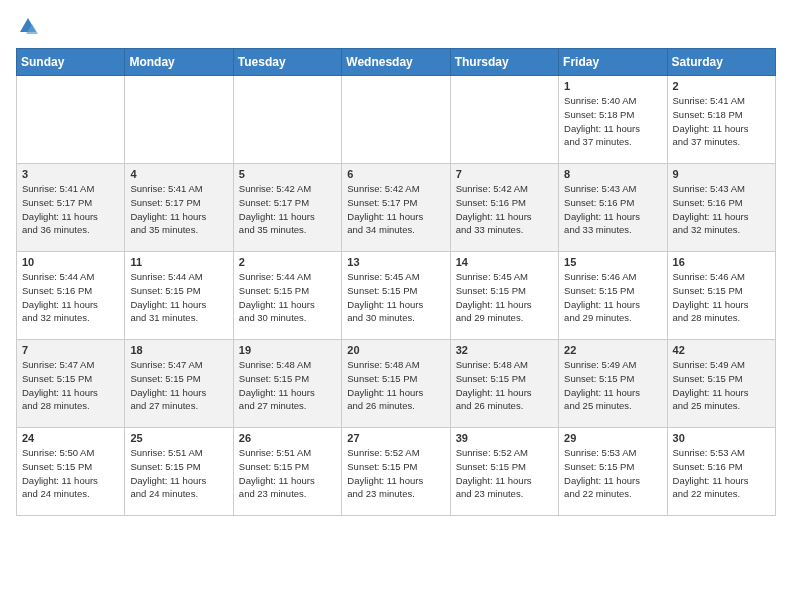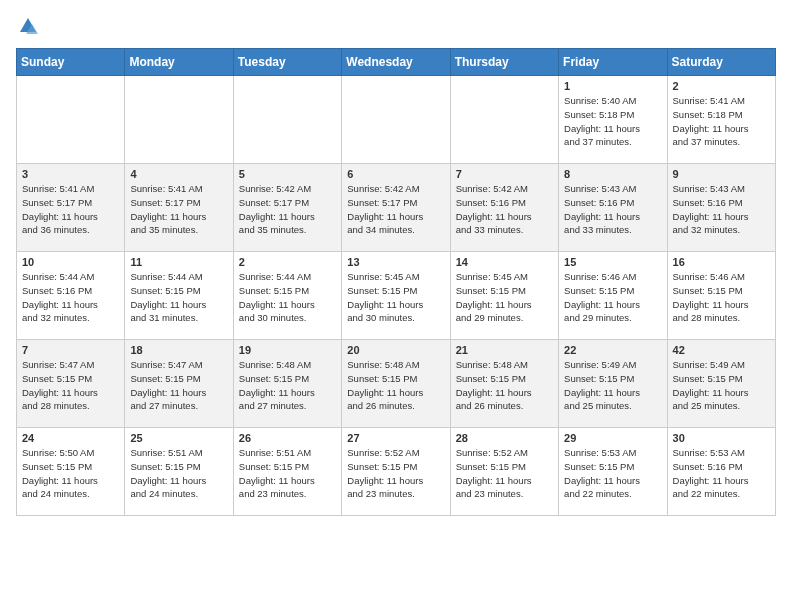--- a/index.html
+++ b/index.html
@@ -278,21 +278,21 @@
 and 27 minutes.</div>
           </td>
           <td>
             <span class="day-num">20</span>
             <div class="day-info" style="white-space: pre-line;">Sunrise: 5:48 AM
 Sunset: 5:15 PM
 Daylight: 11 hours
 and 26 minutes.</div>
           </td>
           <td>
-            <span class="day-num">21</span>
+            <span class="day-num">32</span>
             <div class="day-info" style="white-space: pre-line;">Sunrise: 5:48 AM
 Sunset: 5:15 PM
 Daylight: 11 hours
 and 26 minutes.</div>
           </td>
           <td>
             <span class="day-num">22</span>
             <div class="day-info" style="white-space: pre-line;">Sunrise: 5:49 AM
 Sunset: 5:15 PM
 Daylight: 11 hours
@@ -329,21 +329,21 @@
 and 23 minutes.</div>
           </td>
           <td>
             <span class="day-num">27</span>
             <div class="day-info" style="white-space: pre-line;">Sunrise: 5:52 AM
 Sunset: 5:15 PM
 Daylight: 11 hours
 and 23 minutes.</div>
           </td>
           <td>
-            <span class="day-num">28</span>
+            <span class="day-num">39</span>
             <div class="day-info" style="white-space: pre-line;">Sunrise: 5:52 AM
 Sunset: 5:15 PM
 Daylight: 11 hours
 and 23 minutes.</div>
           </td>
           <td>
             <span class="day-num">29</span>
             <div class="day-info" style="white-space: pre-line;">Sunrise: 5:53 AM
 Sunset: 5:15 PM
 Daylight: 11 hours

